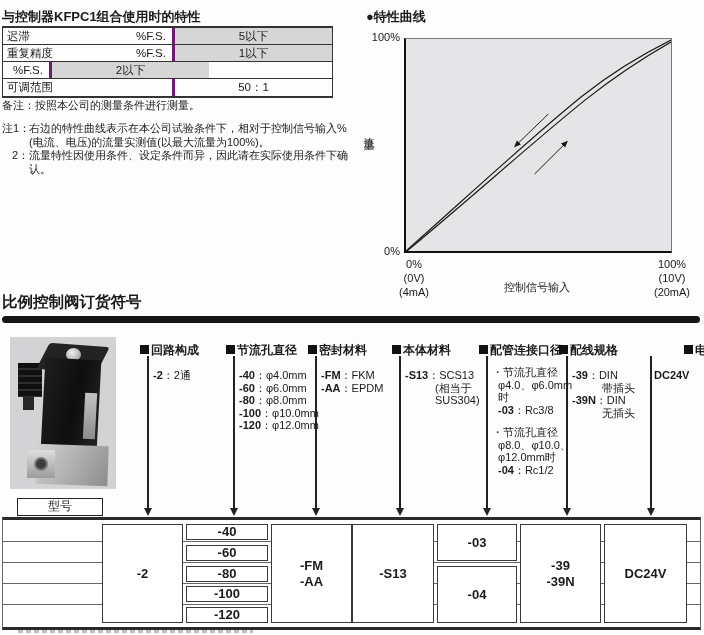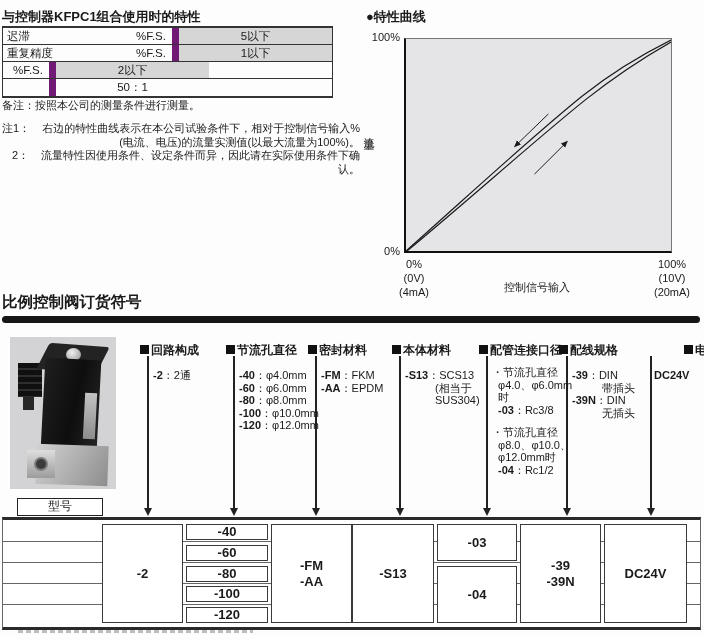--- a/index.html
+++ b/index.html
@@ -11,27 +11,27 @@
   }
   .abs { position:absolute; }
 
   
   .spec-title { left:2px; top:8px; font-size:13px; font-weight:bold; }
   .spec-table { left:2px; top:26px; width:331px; border:1px solid #333; border-top:2px solid #333; border-bottom:2px solid #333; }
   .srow { display:flex; height:17px; align-items:center; border-bottom:1px solid #333; font-size:11.5px; }
   .srow:last-child { border-bottom:none; }
   .sl { flex:1; padding-left:4px; }
   .su { width:46px; text-align:right; padding-right:6px; }
-  .sv { width:160px; border-left:7px solid #701a75; text-align:center; height:100%; line-height:16px; }
+  .sv { width:160px; border-left:3px solid #701a75; text-align:center; height:100%; line-height:16px; }
   .sv.gray { background:#d6d6d6; }
   .remark { left:2px; top:98px; font-size:11px; }
   .notes { left:2px; top:122px; width:358px; font-size:11px; line-height:13.5px; }
   .note { display:flex; }
   .nl { width:27px; text-align:right; flex:none; white-space:nowrap; }
-  .nt { flex:1;text-align:right; }
+  .nt { flex:1; }
 
   
   .chart-title { left:366px; top:8px; font-size:13px; font-weight:bold; }
   .plot { left:404px; top:38px; width:268px; height:215px; background:#e5e5e7;
           border:1px solid #777; border-left:2px solid #111; border-bottom:2px solid #111; }
   .plot svg { display:block; width:100%; height:100%; }
   .curve { fill:none; stroke:#1a1a1a; stroke-width:1.2; }
   .harrow { stroke:#1a1a1a; stroke-width:1; }
   .ylab-top { left:358px; top:31px; width:42px; text-align:right; }
   .ylab-bot { left:370px; top:245px; width:30px; text-align:right; }
@@ -101,20 +101,21 @@
     <div class="srow">
       <span class="sl">重复精度</span>
       <span class="su">%F.S.</span>
       <span class="sv gray">1以下</span>
     </div>
     <div class="srow">
       <span class="su">%F.S.</span>
       <span class="sv gray">2以下</span>
     </div>
     <div class="srow">
+      <span class="sl">可调范围</span>
       <span class="su"></span>
       <span class="sv">50：1</span>
     </div>
   </div>
 
   <div class="abs remark">备注：按照本公司的测量条件进行测量。</div>
 
   <div class="abs notes">
     <div class="note">
       <span class="nl">注1：</span>

